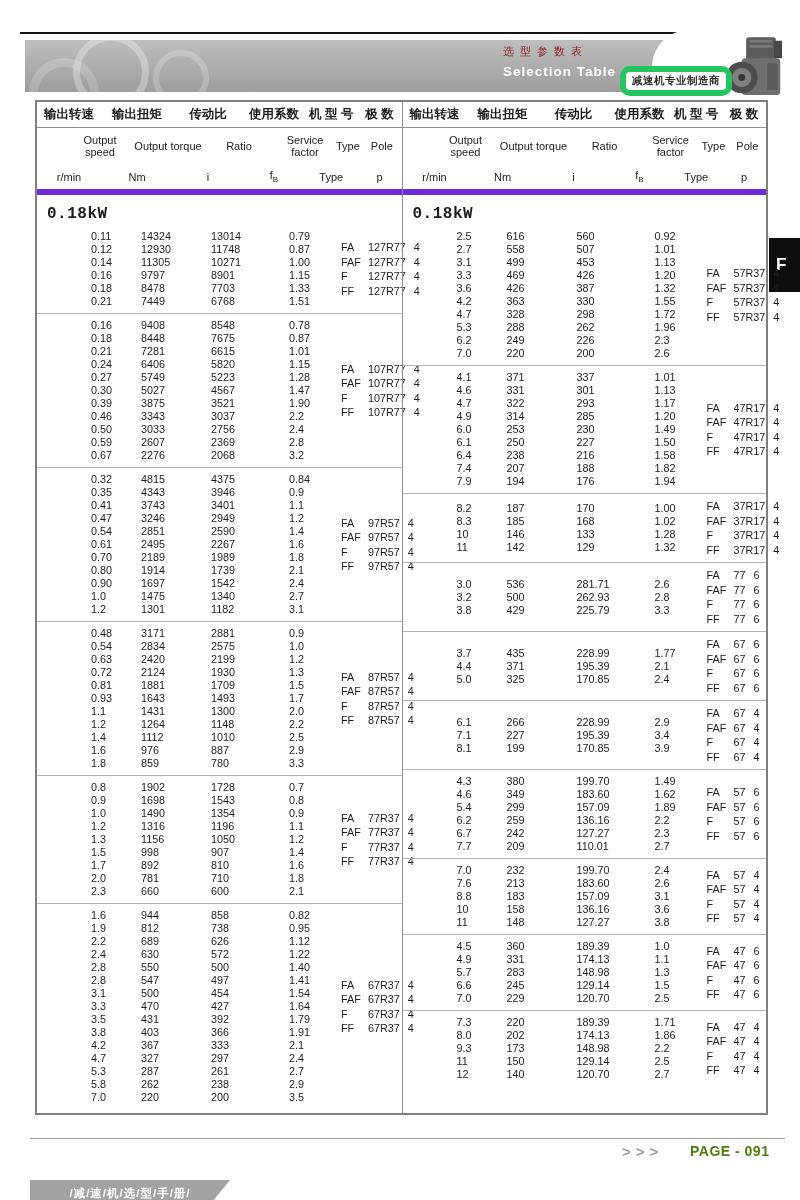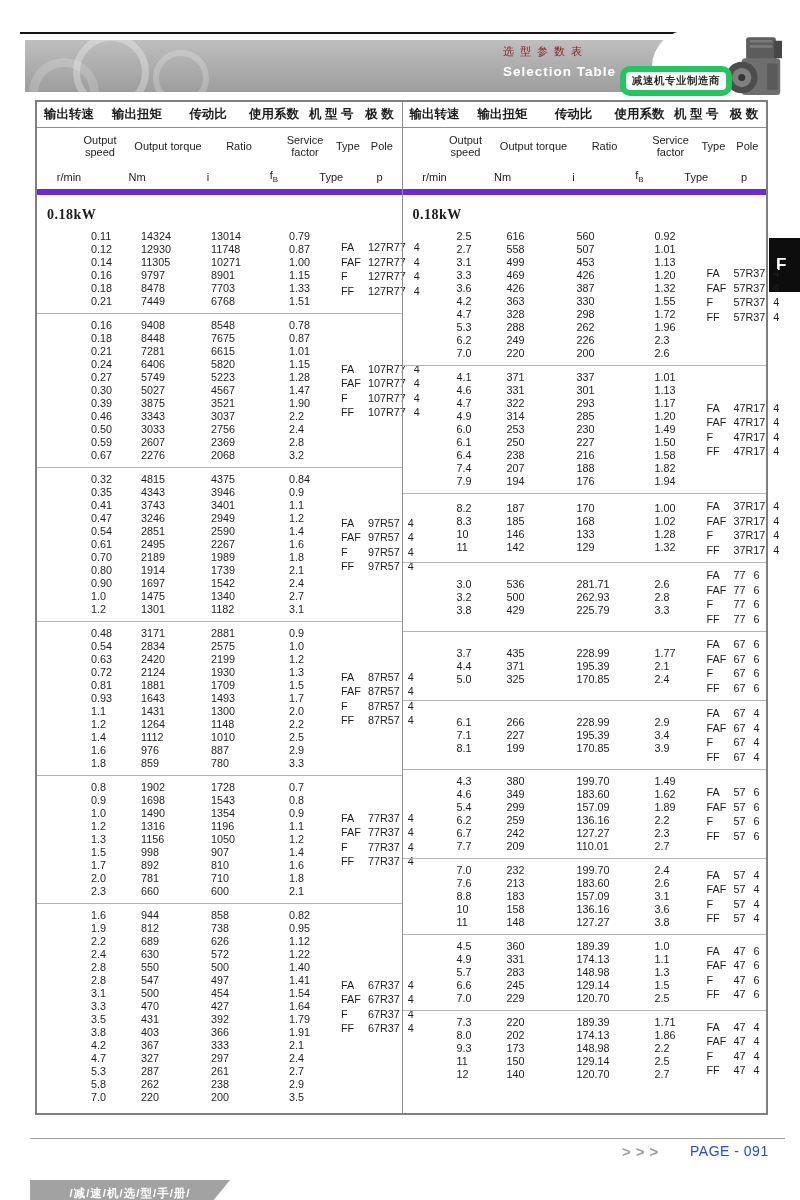--- a/index.html
+++ b/index.html
@@ -29,39 +29,39 @@
   .table-wrap{position:absolute;left:35px;top:100px;width:733px;height:1015px;
               border:2px solid #7f7f7f;box-sizing:border-box;display:flex;}
   .tcol{width:50%;box-sizing:border-box;display:flex;flex-direction:column;}
   .tcol.right{border-left:1px solid #8f8f8f;}
   .hrow{display:grid;grid-template-columns:64px 72px 70px 62px 1fr 44px;text-align:center;}
   .hrow.cn{height:25px;align-items:center;font-weight:bold;font-size:12.5px;border-bottom:1px solid #909090;}
   .hrow.en{min-height:36px;align-items:center;font-size:11px;line-height:12px;padding-left:31px;}
   .hrow.units{height:25px;align-items:center;font-size:11px;border-bottom:6px solid #6d28d9;}
   .hrow.units sub{font-size:8px;}
   .section{height:30px;display:flex;align-items:flex-end;padding:2px 0 2px 10px;box-sizing:border-box;
-           font-family:Liberation Serif, serif;font-size:14px;font-weight:600;letter-spacing:0.5px;}
+           font-family:Liberation Mono, monospace;font-size:16px;font-weight:600;letter-spacing:0.5px;}
   .blocks{flex:1;display:flex;flex-direction:column;}
   .block{display:flex;align-items:center;padding:5px 0;}
   .block + .block{border-top:1px solid #b3b3b3;}
   .ngrid{display:grid;grid-template-columns:50px 70px 78px 52px;padding-left:22px;
          font-size:10.8px;line-height:13px;margin-left:32px;}
   .nc{white-space:nowrap;}
   .types{flex:1;margin-right:6px;}
   .tline{display:flex;font-size:10.8px;line-height:14.5px;white-space:nowrap;}
   .tp{width:27px;}
   .tm{flex:1;text-align:left;}
   .tpo{width:18px;text-align:center;margin-left:2px;}
   
   .footer-rule{position:absolute;left:30px;right:15px;top:1138px;height:1px;background:#9e9e9e;}
   .footer-banner{position:absolute;left:30px;top:1180px;width:200px;height:27px;background:#a2a2a2;
                  clip-path:polygon(0 0,100% 0,89% 100%,0 100%);color:#ffffff;font-size:11.5px;
                  font-weight:bold;display:flex;align-items:center;justify-content:center;letter-spacing:1px;}
   .chevrons{position:absolute;left:622px;top:1143px;font-size:15px;font-weight:bold;color:#9a9a9a;letter-spacing:5px;}
-  .page-num{position:absolute;left:690px;top:1143px;font-size:14px;font-weight:normal;color:#1d4ed8;letter-spacing:0.5px;}
+  .page-num{position:absolute;left:690px;top:1143px;font-size:14px;font-weight:bold;color:#4d7c0f;letter-spacing:0.5px;}
 </style>
 </head>
 <body>
 
 <div class="page">
 
   <div class="top-rule"></div>
 
   <div class="banner">
     <div class="gear g1"></div>

